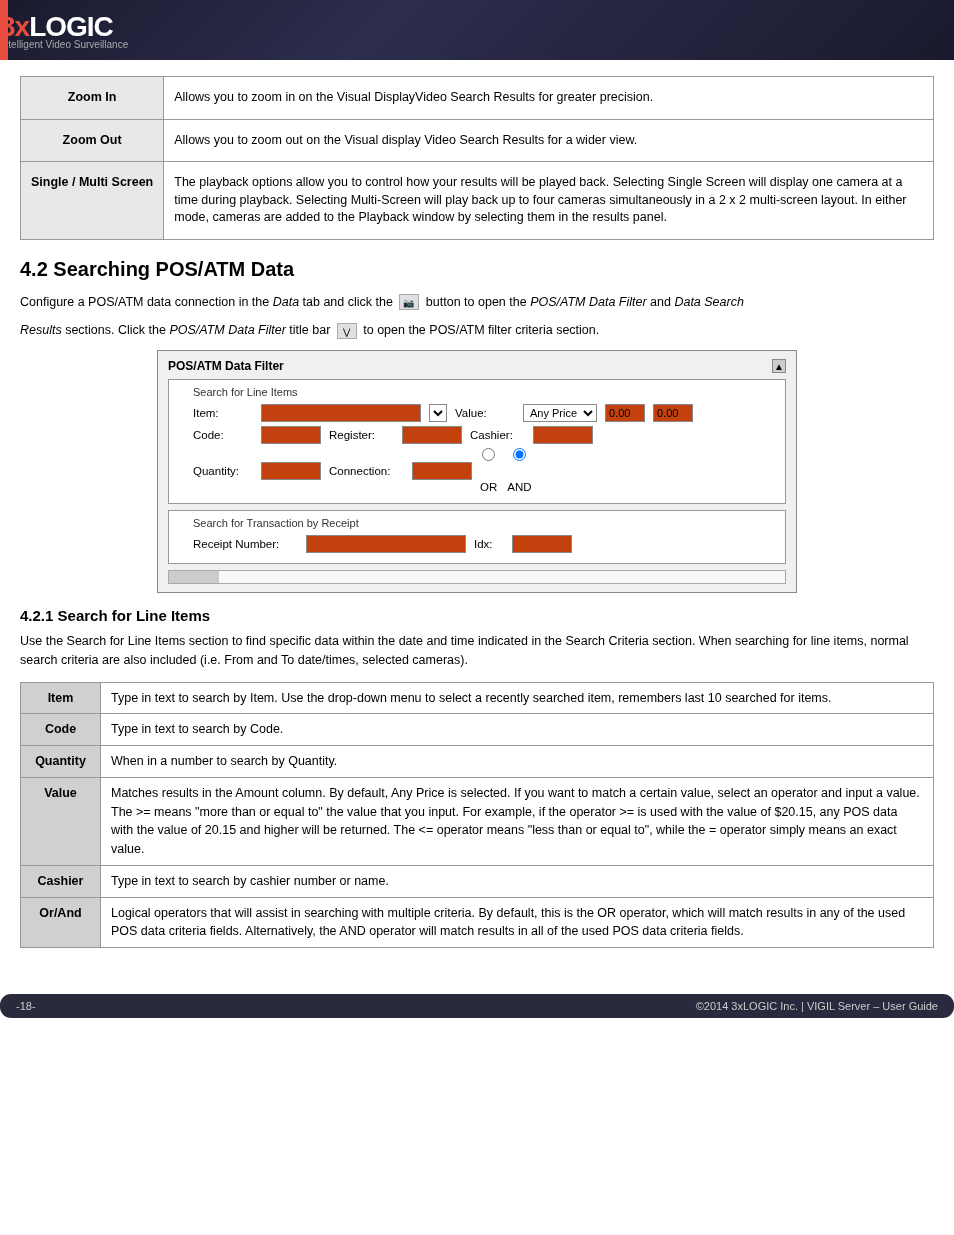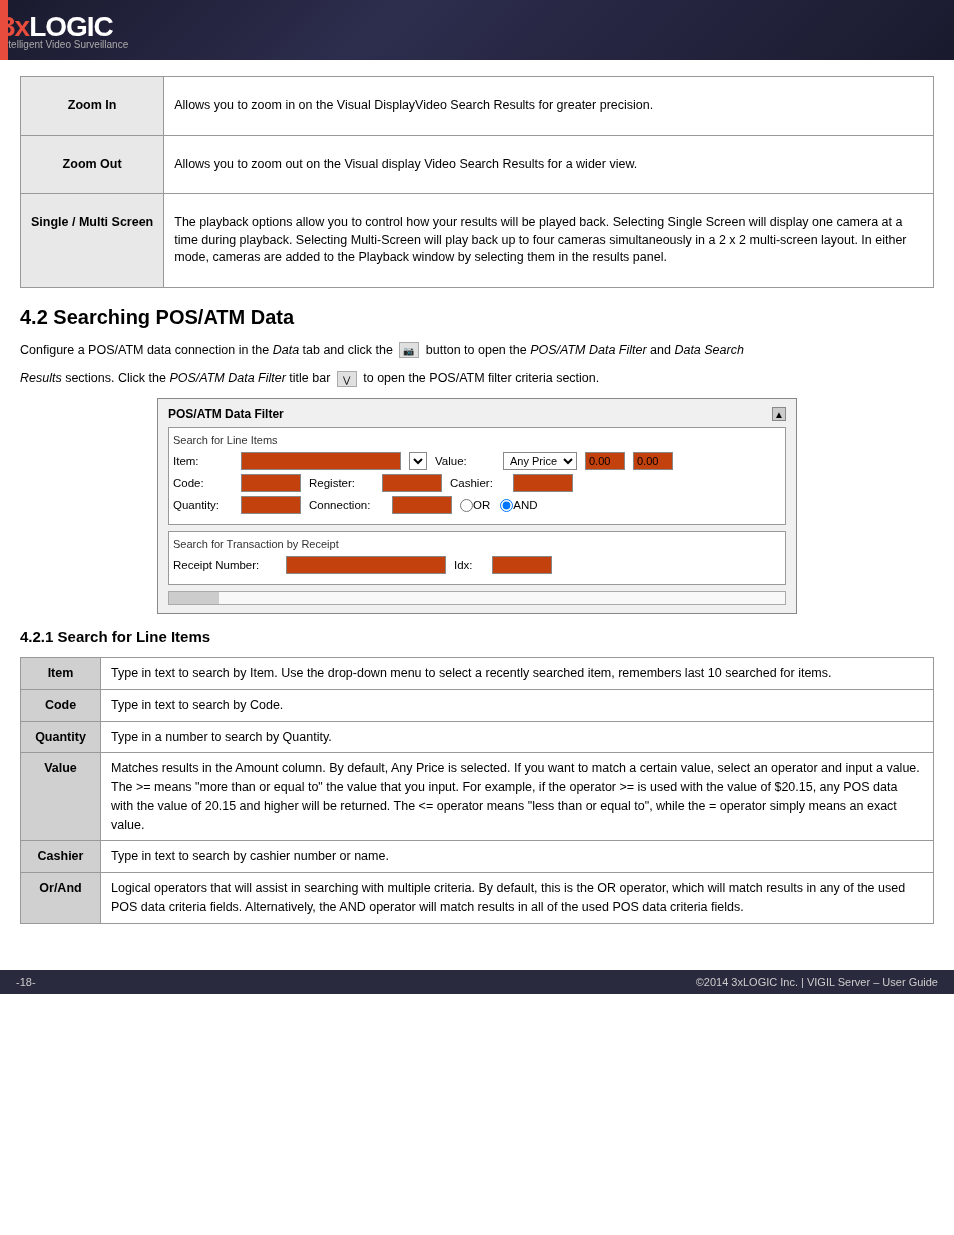--- a/index.html
+++ b/index.html
@@ -52,21 +52,21 @@
     }
 
     
     table.doc-table {
       width: 100%;
       border-collapse: collapse;
       margin-bottom: 16px;
     }
     table.doc-table td, table.doc-table th {
       border: 1px solid #999;
-      padding: 20px 10px;
+      padding: 12px 10px;
       vertical-align: top;
       font-size: 12.5px;
       line-height: 1.4;
     }
     table.doc-table .label-cell {
       background: #e8e8e8;
       font-weight: bold;
       text-align: center;
       width: 130px;
       white-space: nowrap;
@@ -111,21 +111,21 @@
       font-size: 12px;
     }
     .pos-filter-title {
       font-size: 12px;
       font-weight: bold;
       margin-bottom: 6px;
       color: #000;
     }
     .pos-filter-section {
       border: 1px solid #999;
-      padding: 6px 4px;
+      padding: 6px 24px;
       margin-bottom: 6px;
       background: #fff;
     }
     .pos-filter-section-title {
       font-size: 11px;
       font-weight: normal;
       margin-bottom: 6px;
       color: #333;
     }
     .form-row {
@@ -157,21 +157,22 @@
     }
     .form-radio-group {
       display: flex;
       align-items: center;
       gap: 10px;
       font-size: 11.5px;
     }
     .form-radio-item {
       display: flex;
       align-items: center;
-      gap: 0;
+      gap: 20px;
+      flex-direction: column;
     }
     .collapse-btn {
       float: right;
       width: 14px;
       height: 14px;
       background: #ccc;
       border: 1px solid #888;
       font-size: 10px;
       display: inline-flex;
       align-items: center;
@@ -208,20 +209,21 @@
     
     .footer {
       background: #2a2a3e;
       color: #ccc;
       font-size: 11px;
       display: flex;
       align-items: center;
       justify-content: space-between;
       padding: 6px 16px;
       margin-top: 30px;
+      border-radius: 11px;
     }
     .footer-page {
       color: #ccc;
     }
     .footer-copy {
       color: #ccc;
     }
 
     
     .inline-icon {
@@ -343,34 +345,35 @@
         </div>
       </div>
 
       <div style="height:14px; border:1px solid #aaa; background:#f8f8f8; margin-top:2px; position:relative;">
         <div style="width:50px; height:100%; background:#ccc; position:absolute; left:0; top:0;"></div>
       </div>
     </div>
   </div>
 
   <div class="section-subheading">4.2.1 Search for Line Items</div>
+  <p class="para">Use the Search for Line Items section to find specific data within the date and time indicated in the Search Criteria section. When searching for line items, normal search criteria are also included (i.e. From and To date/times, selected cameras).</p>
 
   <table class="info-table">
     <tbody>
       <tr>
         <td class="key-cell">Item</td>
         <td class="val-cell">Type in text to search by Item. Use the drop-down menu to select a recently searched item, remembers last 10 searched for items.</td>
       </tr>
       <tr>
         <td class="key-cell">Code</td>
         <td class="val-cell">Type in text to search by Code.</td>
       </tr>
       <tr>
         <td class="key-cell">Quantity</td>
-        <td class="val-cell">Type in a number to search by Quantity.</td>
+        <td class="val-cell">When in a number to search by Quantity.</td>
       </tr>
       <tr>
         <td class="key-cell">Value</td>
         <td class="val-cell">Matches results in the Amount column. By default, Any Price is selected. If you want to match a certain value, select an operator and input a value. The &gt;= means "more than or equal to" the value that you input. For example, if the operator &gt;= is used with the value of $20.15, any POS data with the value of 20.15 and higher will be returned. The &lt;= operator means "less than or equal to", while the = operator simply means an exact value.</td>
       </tr>
       <tr>
         <td class="key-cell">Cashier</td>
         <td class="val-cell">Type in text to search by cashier number or name.</td>
       </tr>
       <tr>

